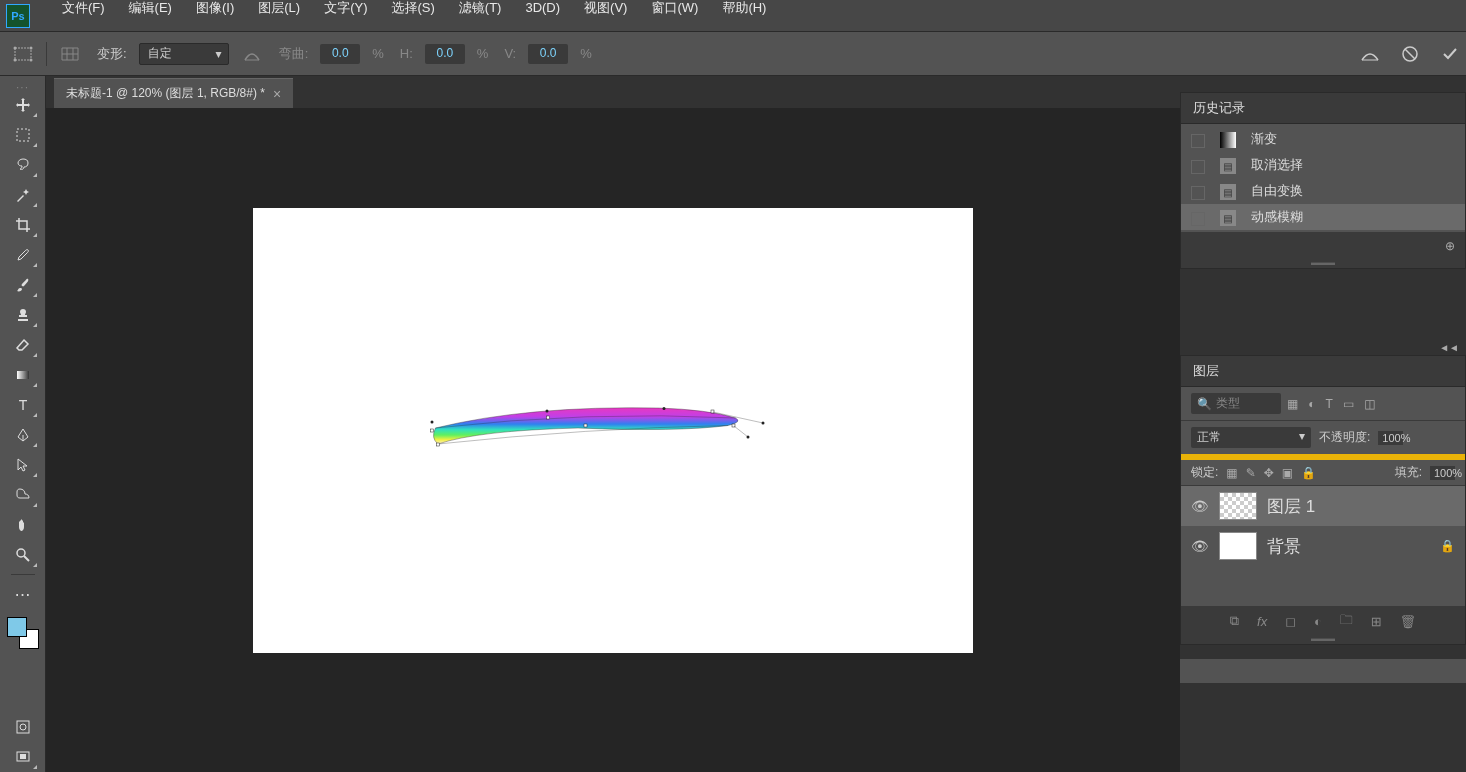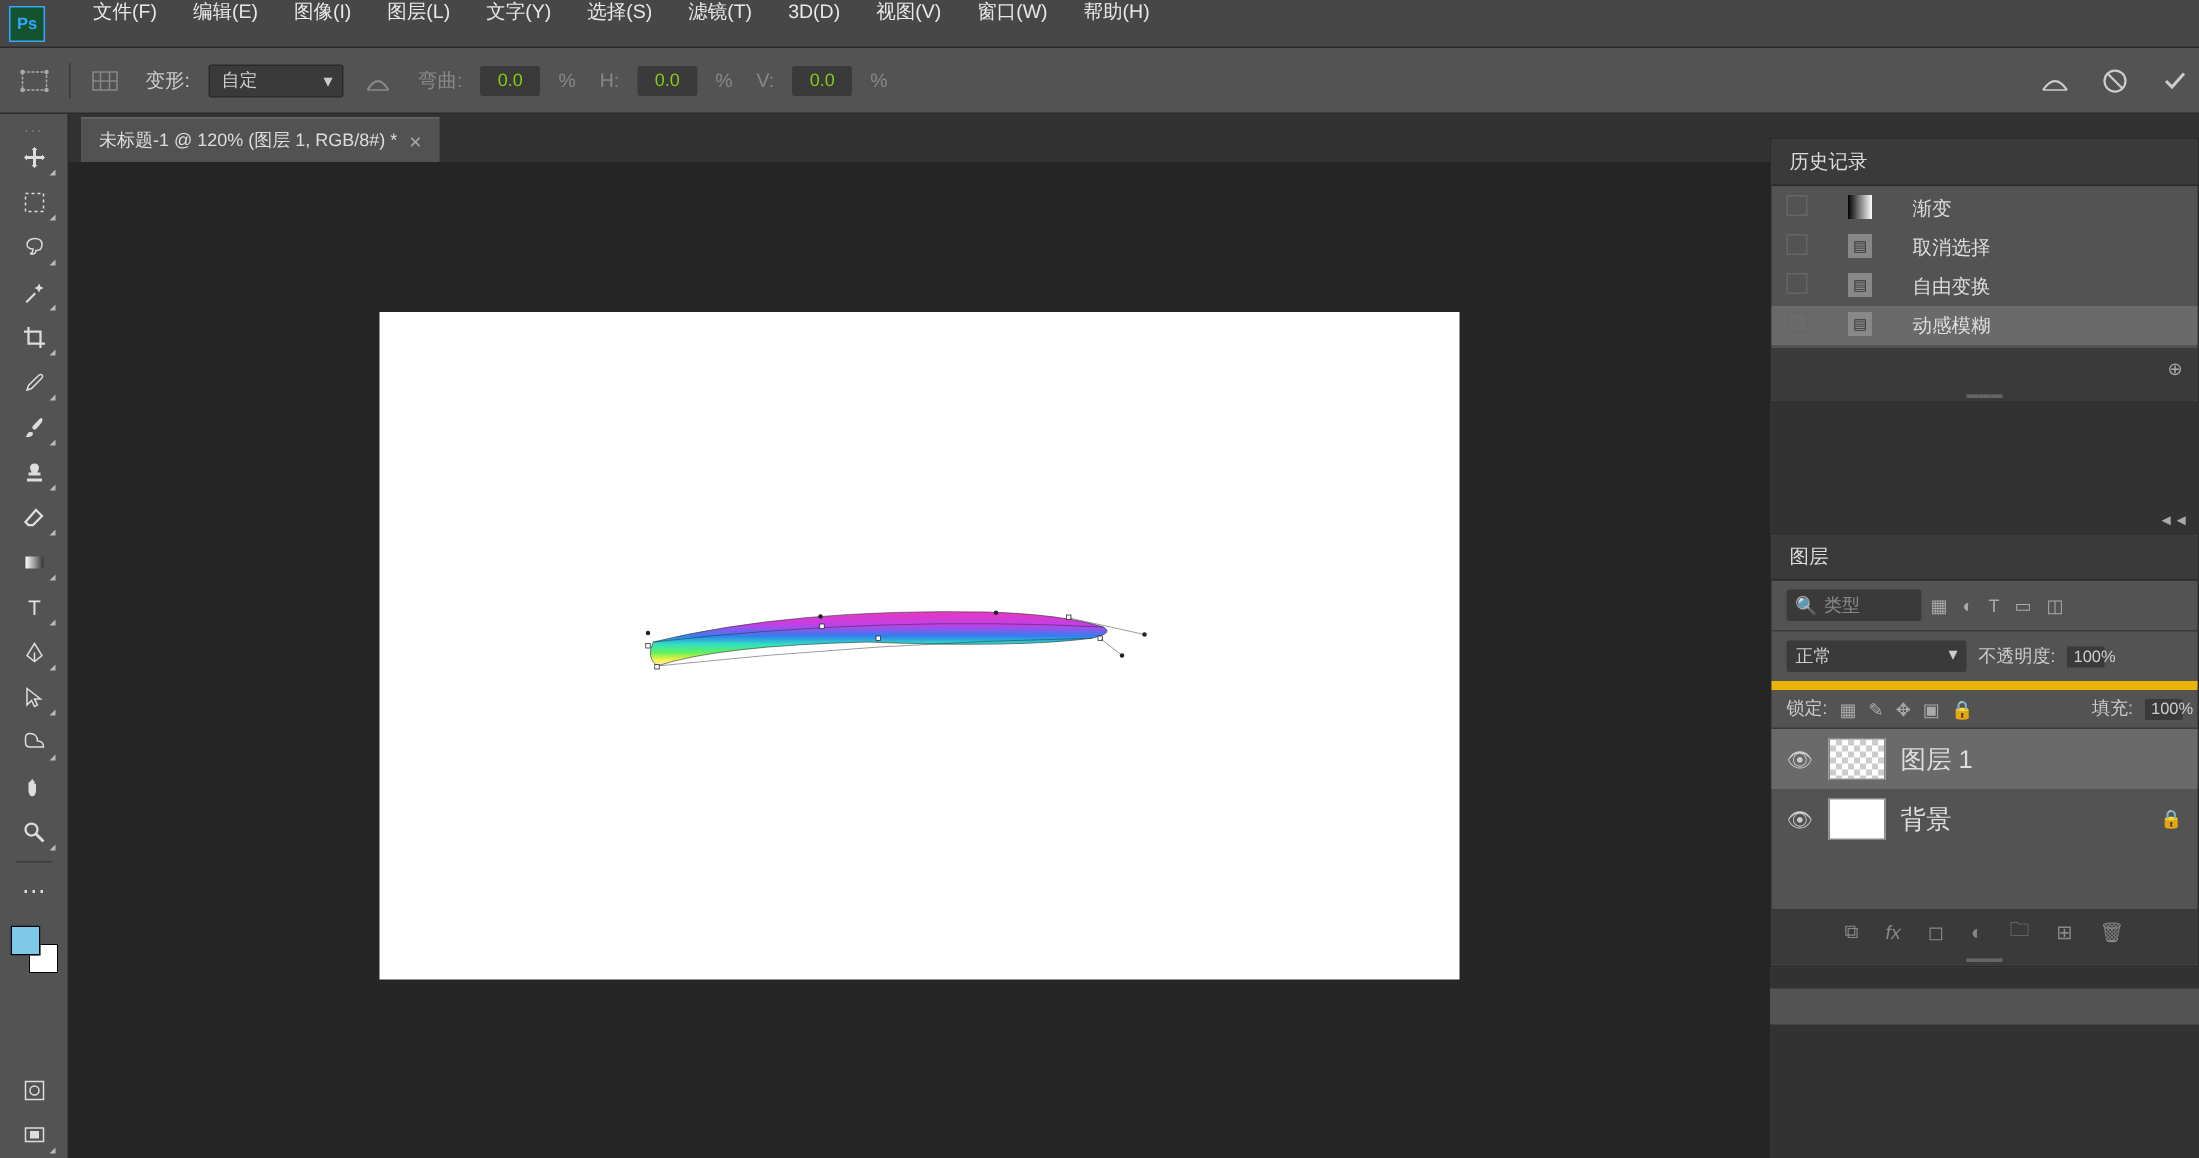--- a/index.html
+++ b/index.html
@@ -5,21 +5,21 @@
 *{margin:0;padding:0;box-sizing:border-box;font-family:"Microsoft YaHei",Arial,sans-serif;user-select:none}
 body{background:#323232;width:1466px;height:772px;overflow:hidden;color:#ccc;font-size:12px}
 .menubar{height:32px;background:#474747;display:flex;align-items:center;padding-left:6px;border-bottom:1px solid #2a2a2a}
 .ps-logo{width:24px;height:24px;background:#14532d;color:#31A8FF;font-weight:bold;font-size:11px;display:flex;align-items:center;justify-content:center;border:1px solid #31A8FF;margin-right:20px}
 .menu-item{padding:0 12px;height:48px;line-height:32px;cursor:pointer;color:#e8e8e8;font-size:13px}
 .optionbar{height:44px;background:#535353;display:flex;align-items:center;padding-left:8px;border-bottom:1px solid #2a2a2a;gap:8px}
 .opt-icon{width:30px;height:28px;display:flex;align-items:center;justify-content:center;color:#aaa}
 .opt-label{color:#ccc;font-size:13px;padding:0 4px}
 .opt-select{background:#3a3a3a;border:1px solid #2a2a2a;color:#ccc;padding:2px 20px 2px 8px;height:22px;border-radius:2px;font-size:12px;min-width:90px;display:flex;align-items:center;position:relative}
 .opt-select::after{content:"▾";position:absolute;right:6px}
-.opt-num{background:#3a3a3a;color:#84cc16;padding:2px 6px;height:20px;min-width:40px;text-align:center;font-size:12px;border-radius:2px}
+.opt-num{background:#3a3a3a;color:#7dd3fc;padding:2px 6px;height:20px;min-width:40px;text-align:center;font-size:12px;border-radius:2px}
 .opt-spacer{flex:1}
 .opt-btn{width:32px;height:28px;display:flex;align-items:center;justify-content:center;color:#ccc;cursor:pointer;font-size:16px}
 .main{display:flex;height:calc(100% - 76px)}
 .toolbar{width:46px;background:#535353;border-right:1px solid #2a2a2a;display:flex;flex-direction:column;align-items:center;padding-top:6px}
 .toolbar-handle{width:30px;height:6px;margin-bottom:2px;display:flex;justify-content:center}
 .toolbar-handle::before{content:"···";color:#888;font-size:10px;letter-spacing:1px}
 .tool{width:32px;height:28px;display:flex;align-items:center;justify-content:center;color:#ddd;cursor:pointer;border-radius:2px;position:relative;margin:1px 0}
 .tool.corner::after{content:"";position:absolute;right:2px;bottom:2px;width:0;height:0;border-right:4px solid #bbb;border-top:4px solid transparent}
 .color-swatch{width:32px;height:32px;position:relative;margin-top:8px}
 .fg-color{width:20px;height:20px;background:#7FC9E8;border:1px solid #000;position:absolute;top:0;left:0;z-index:2}
@@ -29,21 +29,21 @@
 .doc-tab{background:#525252;color:#ddd;padding:6px 12px;font-size:12px;display:flex;align-items:center;gap:8px;border-top:1px solid #666}
 .close-x{color:#aaa;cursor:pointer;font-size:14px}
 .canvas-area{flex:1;display:flex;align-items:center;justify-content:center;background:#252525;position:relative}
 .canvas{width:720px;height:445px;background:#fff;position:relative;margin-top:-20px}
 .rainbow{position:absolute;top:200px;left:15px;width:640px;height:40px}
 .rainbow svg{width:100%;height:100%;overflow:visible}
 .panels{width:286px;display:flex;flex-direction:column;gap:8px}
 .panel{background:#535353;border:1px solid #2a2a2a}
 .panel-title{background:#3a3a3a;padding:6px 12px;color:#ddd;font-size:13px;border-bottom:1px solid #2a2a2a}
 .history-list{padding:2px 0}
-.history-item{display:flex;align-items:flex-start;padding:4px 10px;gap:27px;cursor:pointer;color:#ddd;font-size:13px}
+.history-item{display:flex;align-items:flex-end;padding:4px 10px;gap:15px;cursor:pointer;color:#ddd;font-size:13px}
 .history-item.active{background:#6a6a6a}
 .history-icon{width:16px;height:16px;background:#888;display:flex;align-items:center;justify-content:center;font-size:10px;color:#333}
 .history-checkbox{width:14px;height:14px;border:1px solid #666}
 .panel-footer{height:28px;background:#3a3a3a;display:flex;align-items:center;justify-content:flex-end;padding:0 10px;gap:12px;color:#aaa}
 .panel-drag{height:8px;background:#3a3a3a;text-align:center;color:#666;font-size:8px;line-height:6px}
 .layers-opts{padding:6px 10px;display:flex;align-items:center;gap:6px;border-bottom:1px solid #3a3a3a}
 .layer-filter-select{background:#3a3a3a;color:#888;padding:2px 6px;border-radius:2px;font-size:12px;flex:0 0 90px;display:flex;align-items:center;gap:4px}
 .filter-icons{display:flex;gap:10px;color:#aaa;font-size:12px}
 .layers-row{display:flex;align-items:center;padding:6px 10px;gap:8px;border-bottom:6px solid #eab308;font-size:12px;color:#ccc}
 .blend-select{background:#3a3a3a;color:#ccc;padding:2px 6px;border-radius:2px;flex:0 0 120px;position:relative}

